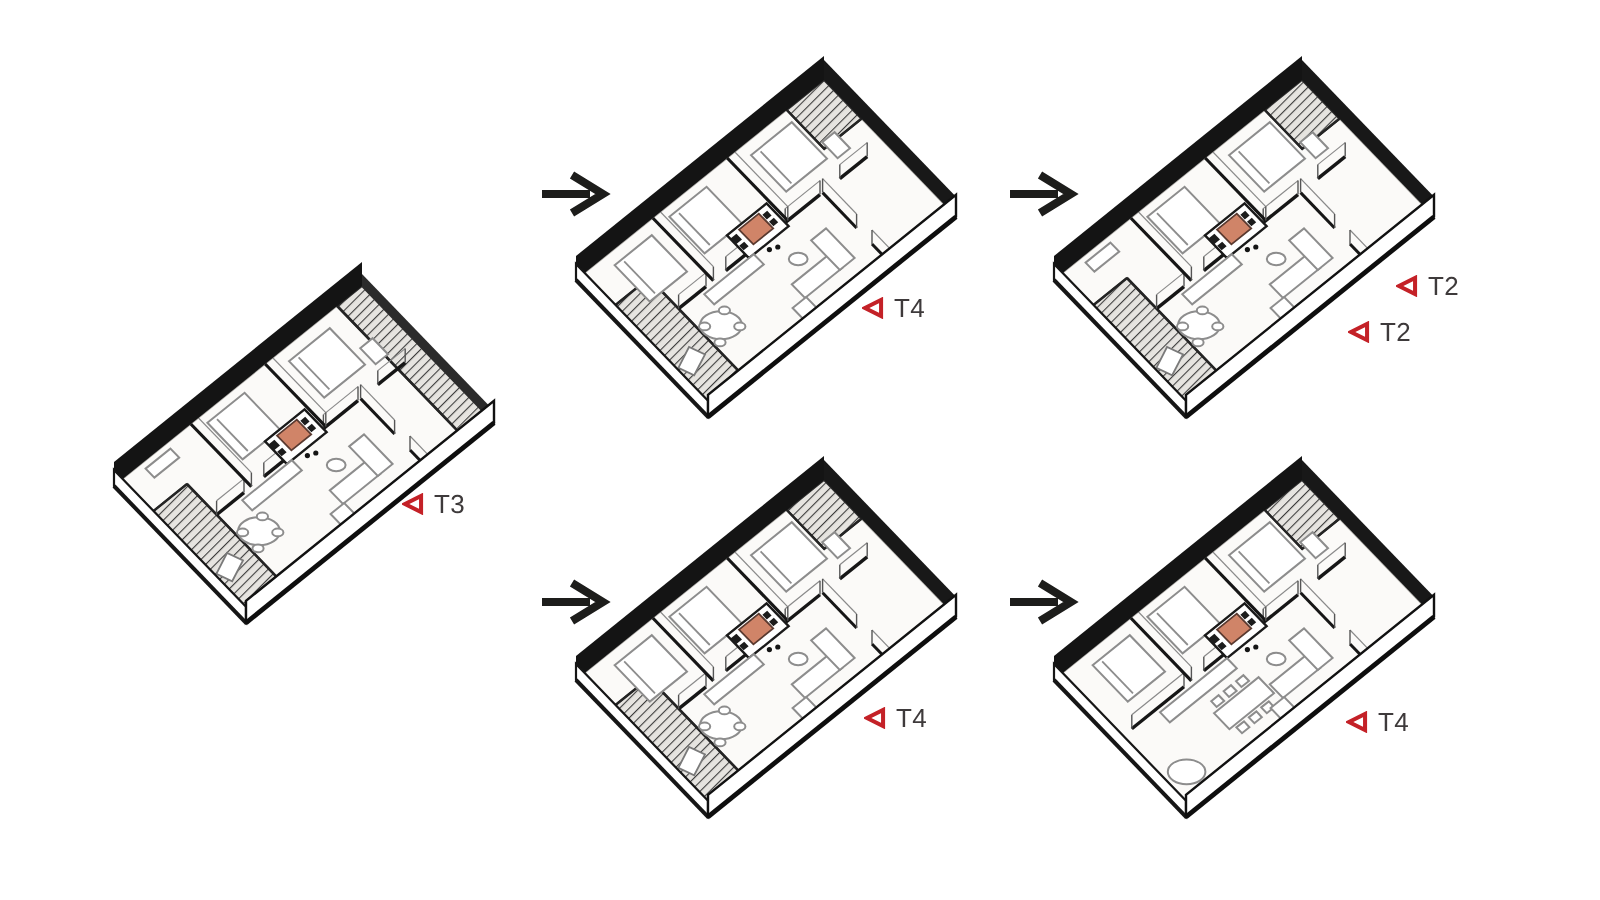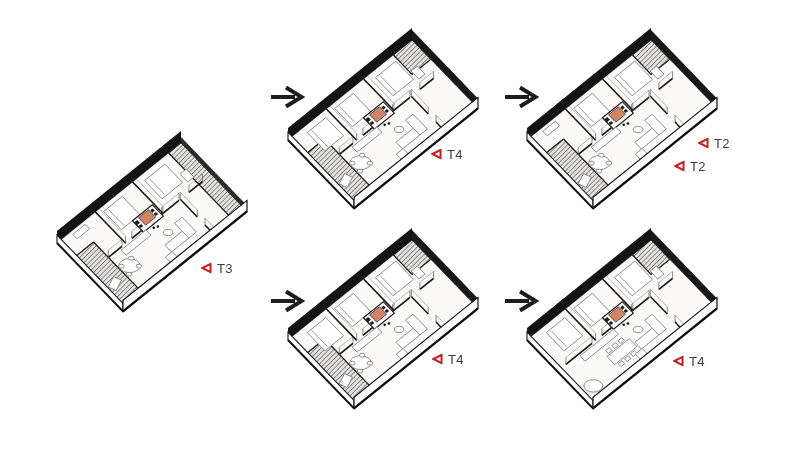--- a/index.html
+++ b/index.html
@@ -412,21 +412,21 @@
       </svg>
     </div>
       <div class="arrow" style="left: 522px; top: 301px;">
       <svg viewBox="0 0 38 26">
         <path d="M2 13 H26"></path>
         <path d="M17 3.5 L32.5 13 L17 22.5"></path>
       </svg>
     </div>
     </div>
   <div id="labels-root">
-      <div class="label" style="left: 201px; top: 268px;">
+      <div class="label" style="left: 201px; top: 252px;">
       <svg class="tri" viewBox="0 0 12 12">
         <polygon points="10.4,1.6 10.4,10.4 1.6,6"></polygon>
       </svg>
       <span class="label-text">T3</span>
     </div>
       <div class="label" style="left: 431px; top: 154px;">
       <svg class="tri" viewBox="0 0 12 12">
         <polygon points="10.4,1.6 10.4,10.4 1.6,6"></polygon>
       </svg>
       <span class="label-text">T4</span>

